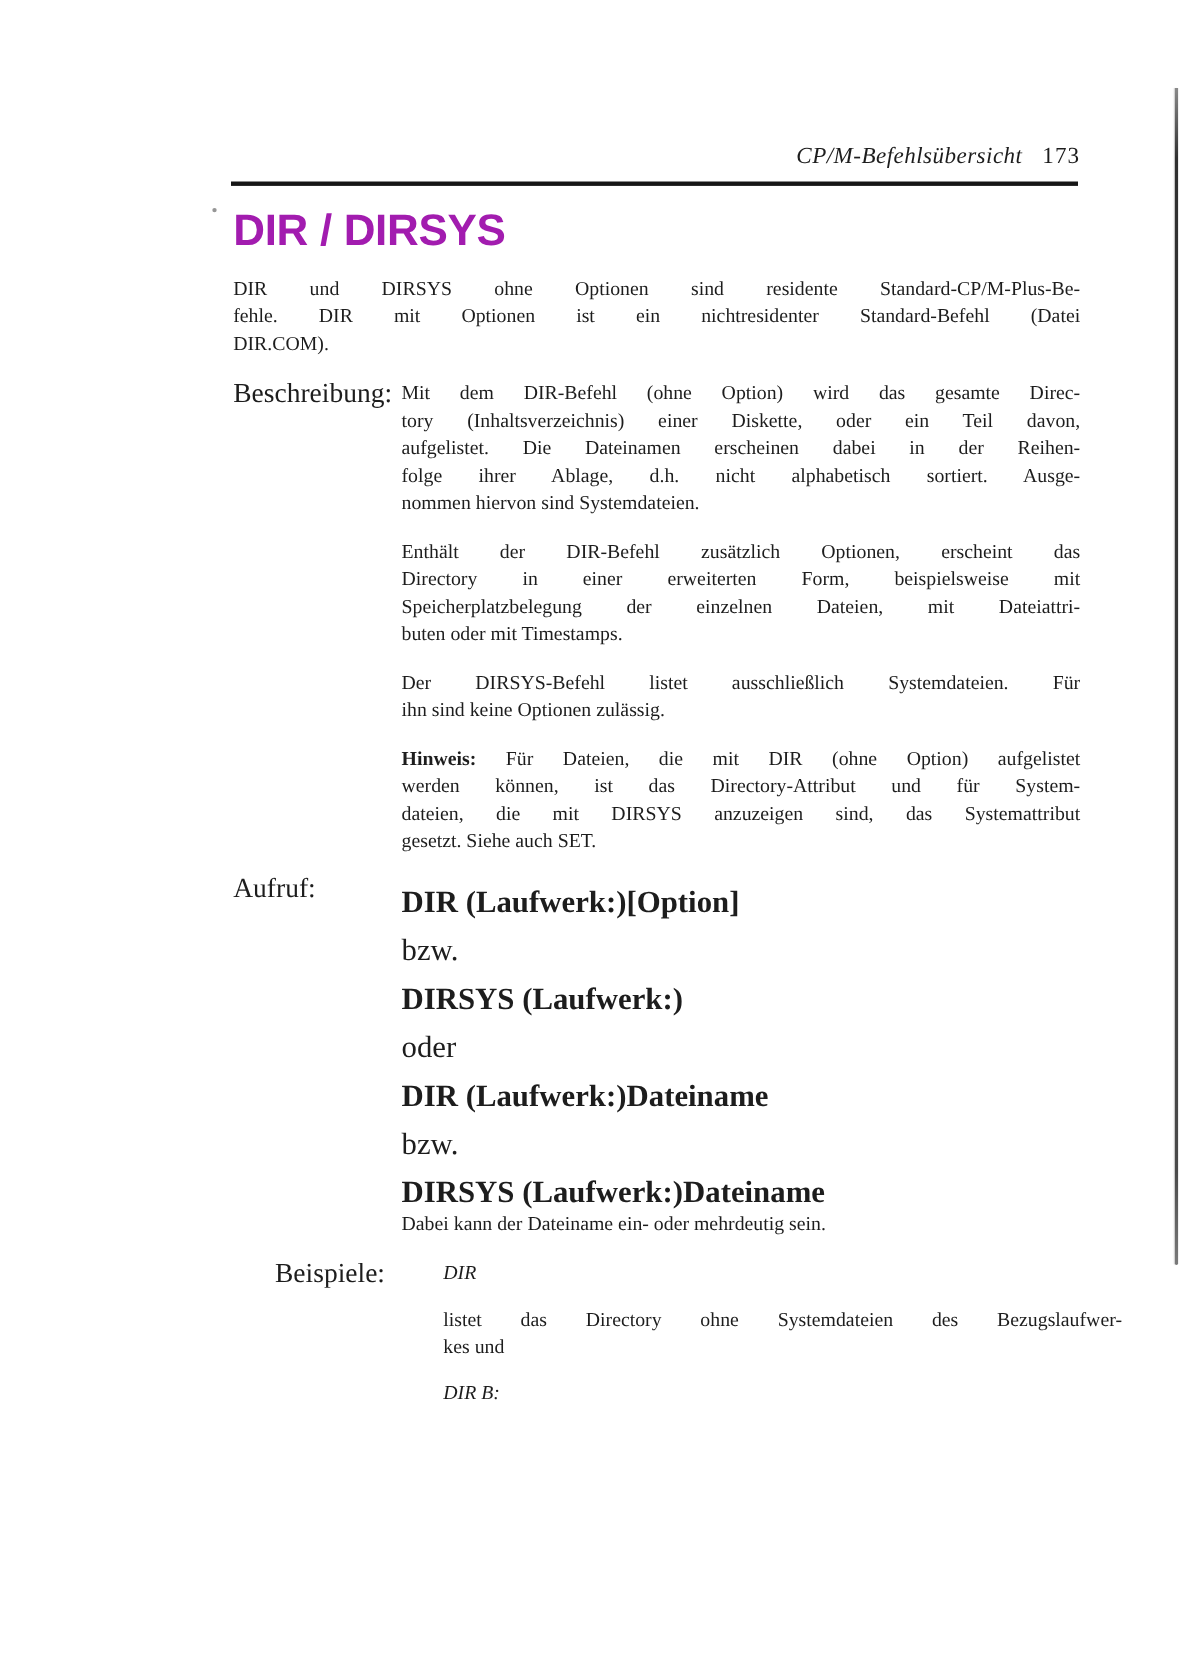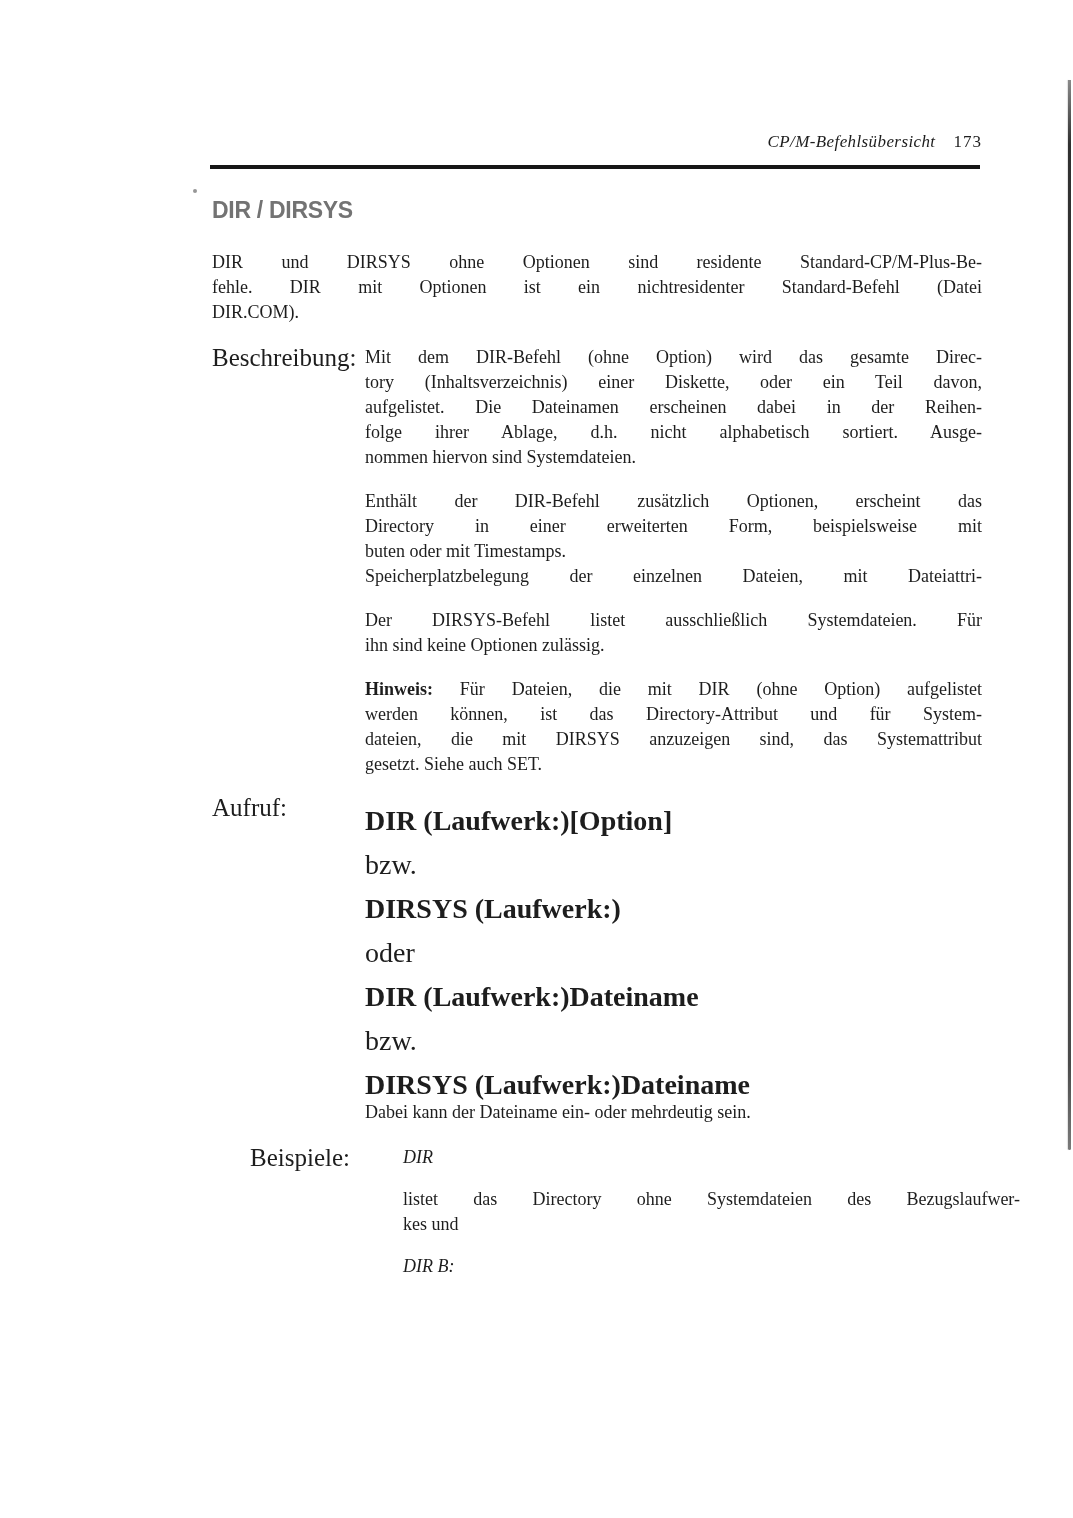--- a/index.html
+++ b/index.html
@@ -16,39 +16,39 @@
   .j{text-align:justify;text-align-last:justify;}
   .jl{text-align:justify;text-align-last:left;}
   .b{font-weight:bold;}
   .it{font-style:italic;}
 
   
   .running-header{
     left:212px;top:129px;width:770px;
     text-align:right;
     font-style:italic;
-    font-size:17px;line-height:25px;
+    font-size:21px;line-height:25px;
     letter-spacing:0.4px;
   }
   .running-header .pagenum{
     font-style:normal;
     margin-left:18px;
     letter-spacing:1px;
   }
   .rule{
     left:210px;top:165px;width:770px;height:4px;
     background:#161616;
   }
   .section-title{
     left:212px;top:190px;
     font-family:"Liberation Sans",sans-serif;
     font-weight:bold;
-    font-size:23px;line-height:40px;
+    font-size:40px;line-height:40px;
     letter-spacing:-0.3px;
-    color:#737373;
+    color:#a21caf;
   }
   .intro{left:212px;top:250px;width:770px;}
 
   .defrow{
     left:212px;width:770px;
     display:grid;
     grid-template-columns:153px 617px;
     align-items:start;
   }
   .row-beschreibung{top:345px;}
@@ -102,22 +102,22 @@
       <div class="para">
         <div class="line j">Mit dem DIR-Befehl (ohne Option) wird das gesamte Direc-</div>
         <div class="line j">tory (Inhaltsverzeichnis) einer Diskette, oder ein Teil davon,</div>
         <div class="line j">aufgelistet. Die Dateinamen erscheinen dabei in der Reihen-</div>
         <div class="line j">folge ihrer Ablage, d.h. nicht alphabetisch sortiert. Ausge-</div>
         <div class="line jl">nommen hiervon sind Systemdateien.</div>
       </div>
       <div class="para">
         <div class="line j">Enthält der DIR-Befehl zusätzlich Optionen, erscheint das</div>
         <div class="line j">Directory in einer erweiterten Form, beispielsweise mit</div>
+        <div class="line j">Speicherplatzbelegung der einzelnen Dateien, mit Dateiattri-</div>
         <div class="line jl">buten oder mit Timestamps.</div>
-        <div class="line j">Speicherplatzbelegung der einzelnen Dateien, mit Dateiattri-</div>
       </div>
       <div class="para">
         <div class="line j">Der DIRSYS-Befehl listet ausschließlich Systemdateien. Für</div>
         <div class="line jl">ihn sind keine Optionen zulässig.</div>
       </div>
       <div class="para">
         <div class="line j"><span class="b">Hinweis:</span><span> Für Dateien, die mit DIR (ohne Option) aufgelistet</span></div>
         <div class="line j">werden können, ist das Directory-Attribut und für System-</div>
         <div class="line j">dateien, die mit DIRSYS anzuzeigen sind, das Systemattribut</div>
         <div class="line jl">gesetzt. Siehe auch SET.</div>

